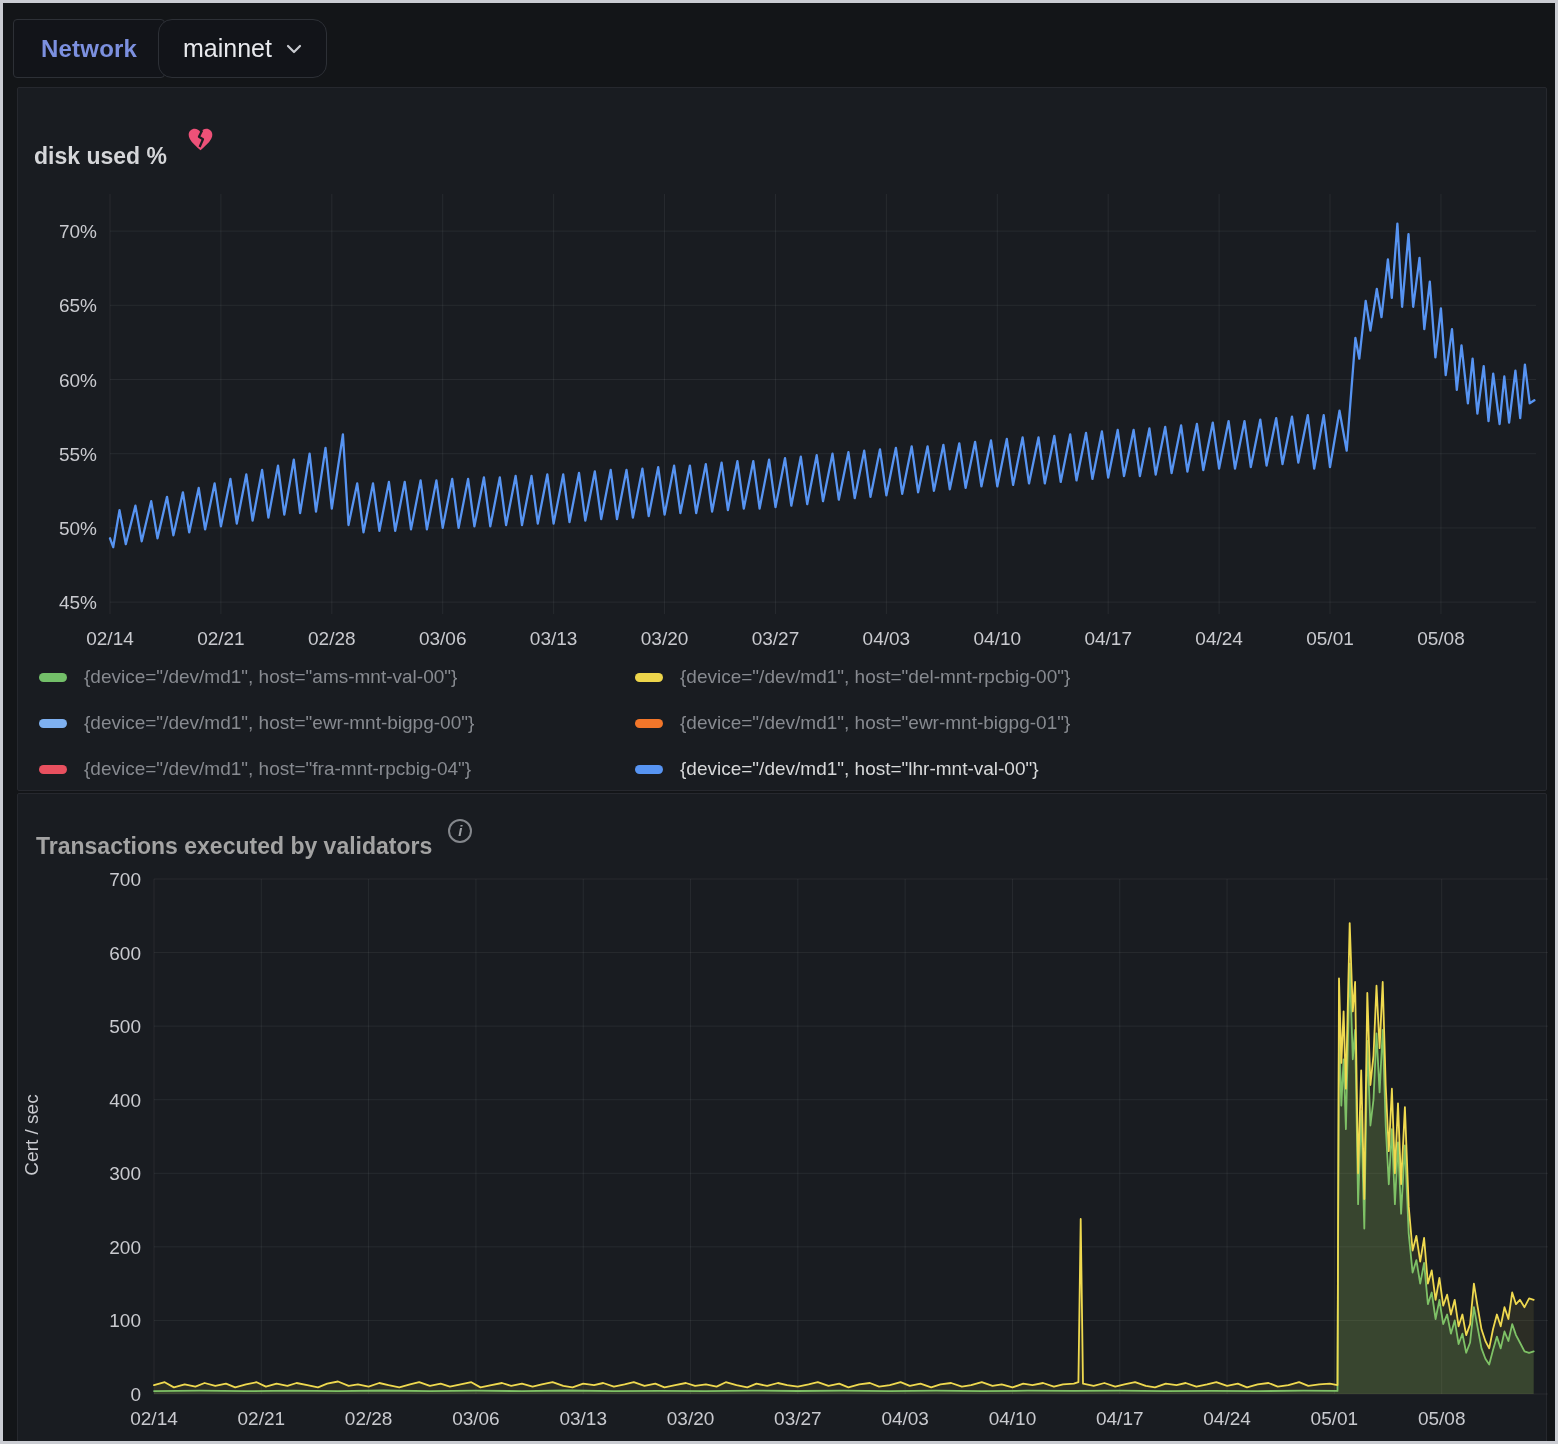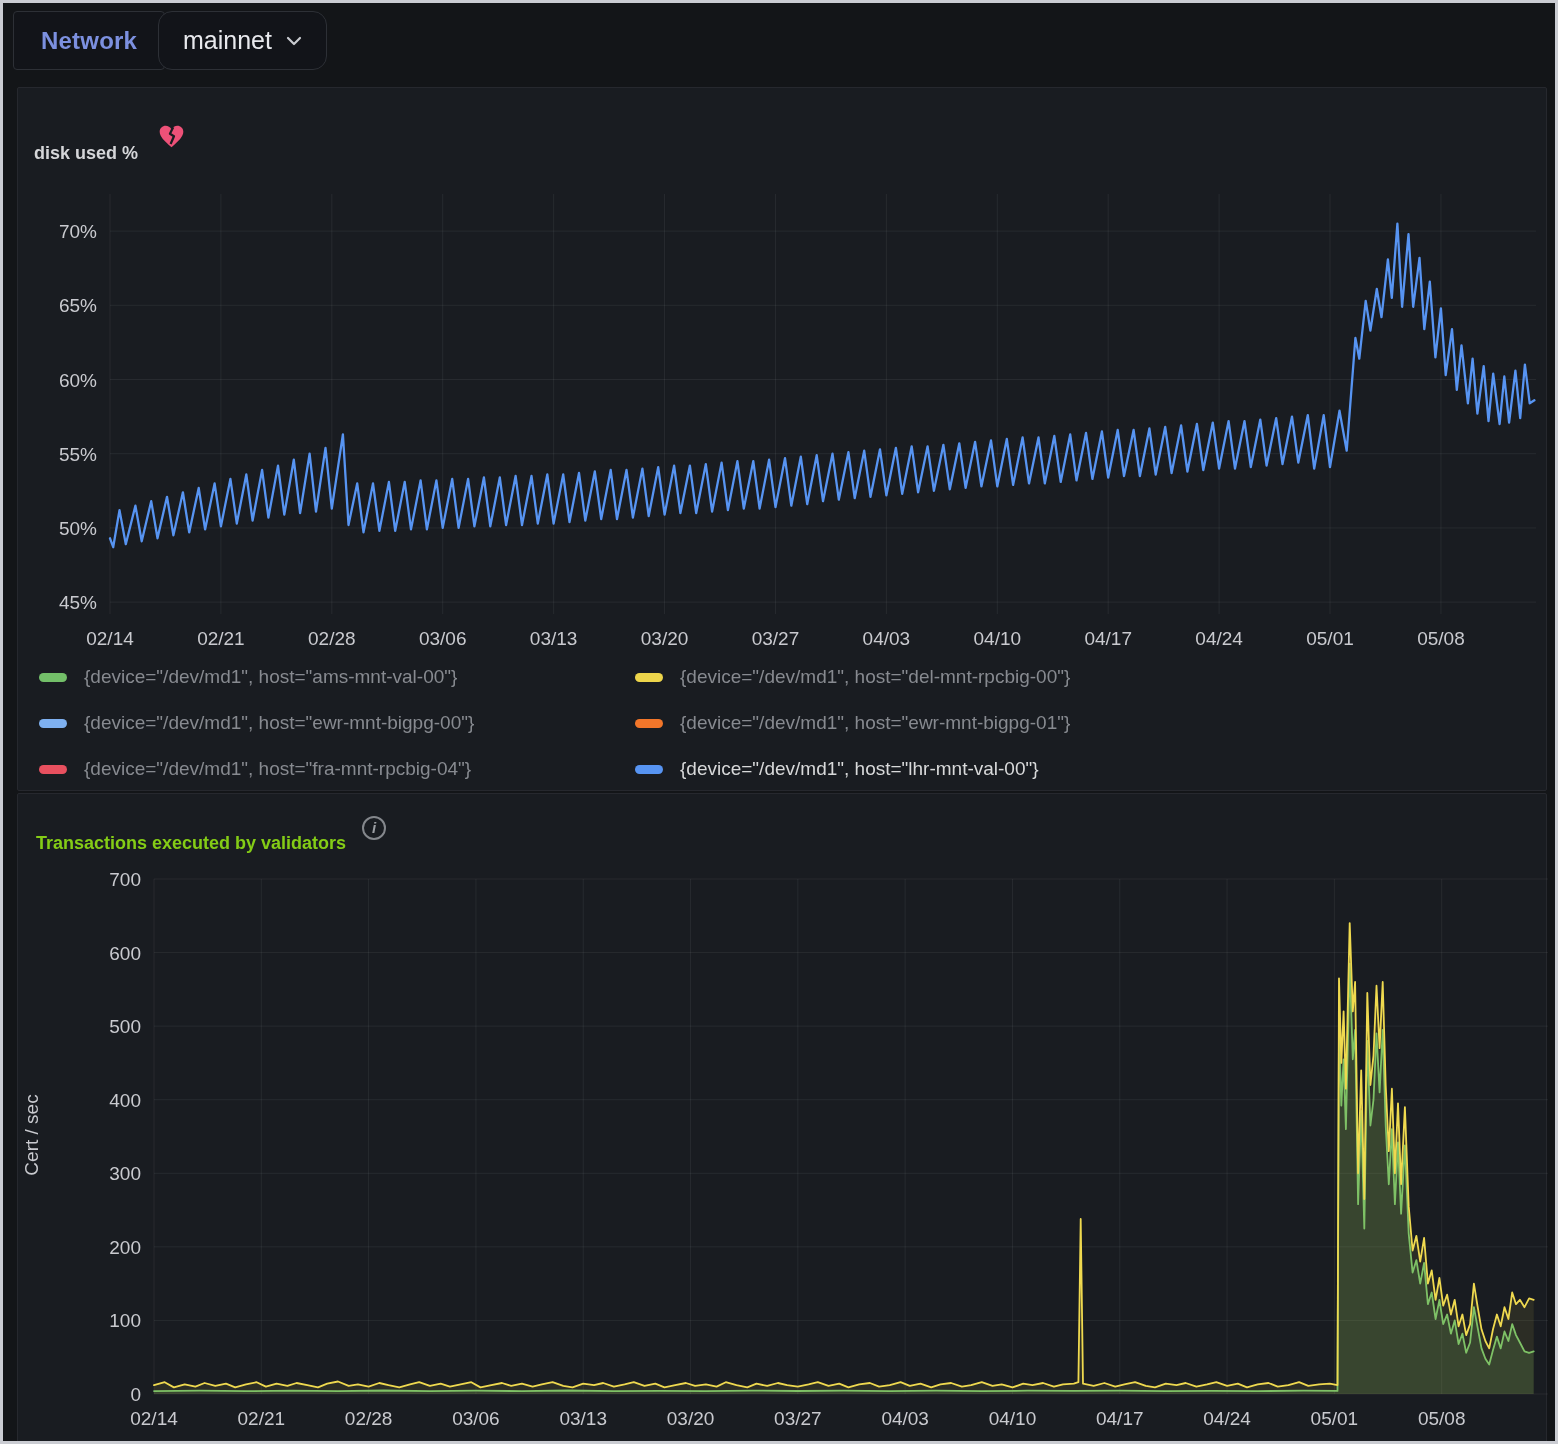--- a/index.html
+++ b/index.html
@@ -3,41 +3,41 @@
 <meta charset="utf-8">
 <style>
   * { margin:0; padding:0; box-sizing:border-box; }
   html,body { width:1558px; height:1444px; }
   body { font-family:"Liberation Sans", sans-serif; background:#131518; }
   .screen {
     position:relative; width:1558px; height:1444px; overflow:hidden;
     border:3px solid #caccd2; background:#131518;
   }
   
-  .topbar { position:absolute; left:0; top:0; width:100%; height:78px;text-align:right; }
+  .topbar { position:absolute; left:0; top:8px; width:100%; height:78px;text-align:right; }
   .var-box {
     position:absolute; top:8px; height:59px; display:flex; align-items:center;
     border:1px solid #2d3036; border-radius:4px; background:#121419;
   }
   .var-label-box { left:10px; padding:0 27px; }
   .var-label { color:#7c90df; font-size:24px; font-weight:700; letter-spacing:.2px; }
   .var-value-box { left:155px; padding:0 24px; cursor:pointer;border-radius:14px; }
   .var-value { color:#e8e9ed; font-size:25px; font-weight:500; margin-right:14px; }
   
   .panel {
     position:absolute; left:14px; width:1530px; background:#191c21;
     border:1px solid #26282e; border-radius:2px;
   }
   #panel-disk { top:84px; height:704px; }
   #panel-tx   { top:790px; height:662px; }
   .panel-header { position:absolute; display:flex; align-items:center; }
   #panel-disk .panel-header { left:16px; top:20px; gap:20px; }
   #panel-tx   .panel-header { left:18px; top:4px; gap:16px; }
-  .panel-title { font-size:18px; font-weight:600; color:#d5d6d9;margin-top:35px; }
-  #panel-tx .panel-title { color:#84cc16; }
+  .panel-title { font-size:23px; font-weight:600; color:#d5d6d9;margin-top:35px; }
+  #panel-tx .panel-title { color:#a3a3a3; }
   .chart-svg { position:absolute; left:0; top:0; }
   .tick-text { fill:#c9cacf; font-size:19px; font-family:"Liberation Sans", sans-serif; }
   
   .legend { position:absolute; left:21px; top:566px; width:1490px; }
   .legend-row { display:flex; height:46px; align-items:center; }
   .legend-item { display:flex; align-items:center; cursor:pointer; }
   .legend-item.col-1 { width:596px; }
   .legend-swatch { width:28px; height:9px; border-radius:5px; margin-right:17px; flex:none; }
   .legend-label { font-size:19px; color:#878a90; white-space:nowrap; }
   .legend-item.active .legend-label { color:#d8d9da; }

